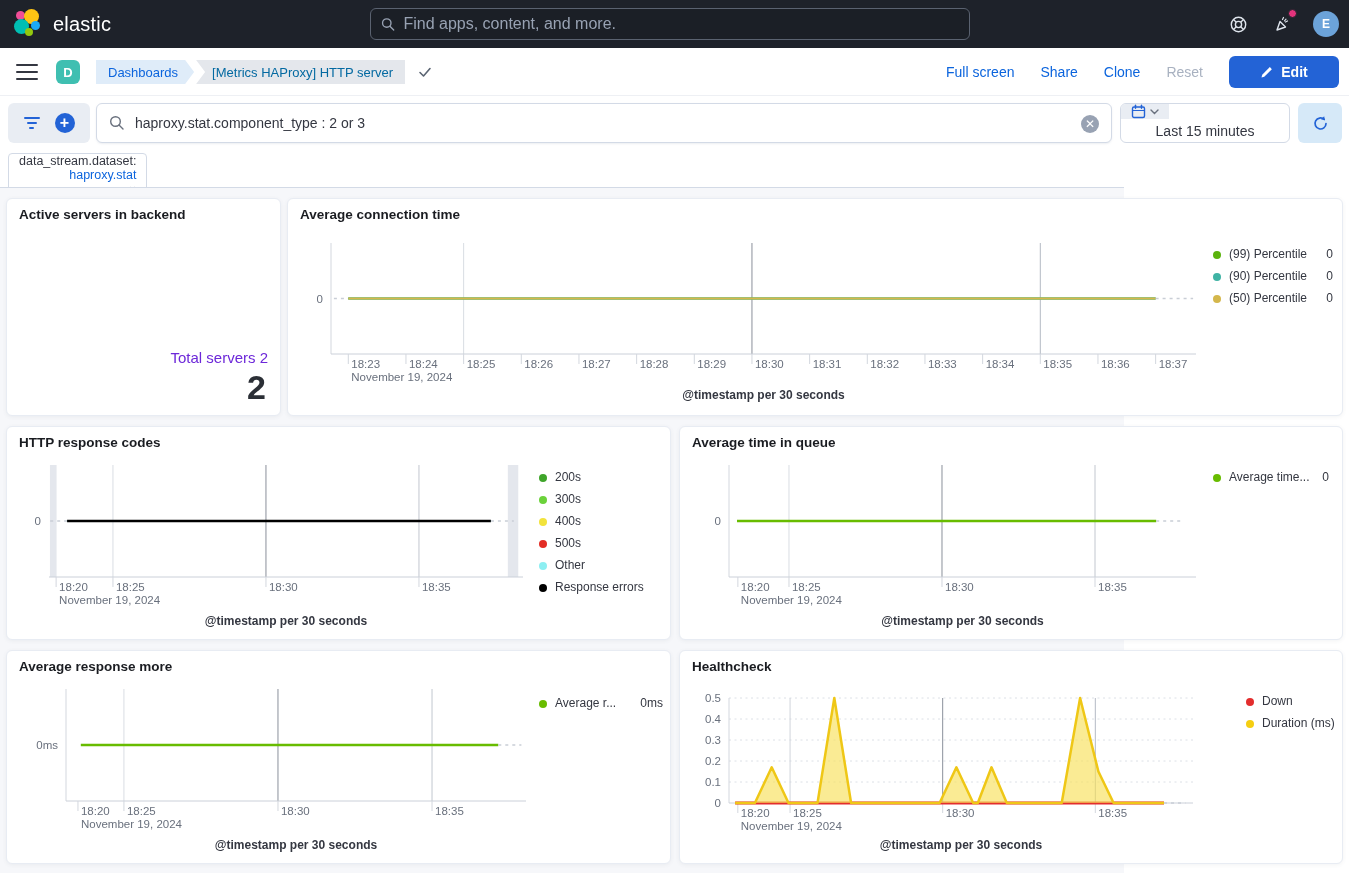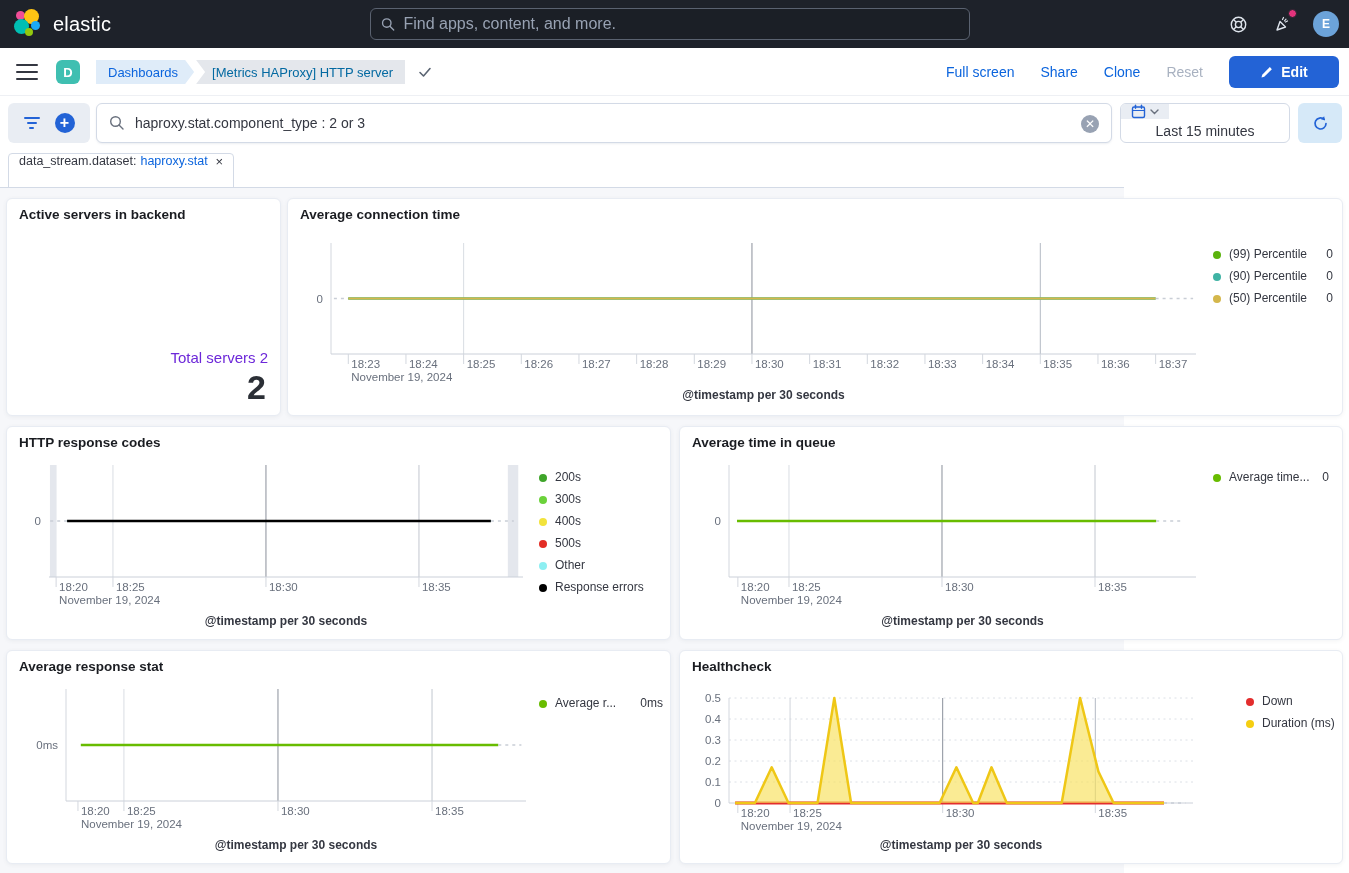--- a/index.html
+++ b/index.html
@@ -58,21 +58,21 @@
   .date-group { position:absolute; left:1120px; top:7px; width:170px; height:40px; border:1px solid #d3dae6; border-radius:6px;
                 display:flex; overflow:hidden; background:#fff;flex-direction:column; }
   .date-left { width:48px; background:#e9edf3; display:flex; align-items:center; justify-content:center; gap:4px; cursor:pointer; }
   .date-right { flex:1; display:flex; align-items:center; justify-content:center; font-size:14px; color:#343741; cursor:pointer; }
   .refresh-btn { position:absolute; left:1298px; top:7px; width:44px; height:40px; background:#d6e9f8; border-radius:6px;
                  display:flex; align-items:center; justify-content:center; cursor:pointer; }
 
   
   .pillrow { position:absolute; left:0; top:150px; width:1349px; height:37px; background:#fff; }
   .filter-pill { position:absolute; left:8px; top:3px; height:44px; background:#fff; border:1px solid #d3dae6; border-radius:4px;
-                 display:flex; align-items:flex-start; padding:0 10px; font-size:12.5px; cursor:pointer; }
+                 display:flex; align-items:flex-end; padding:0 10px; font-size:12.5px; cursor:pointer;flex-direction:column; }
   .filter-pill .fval { color:#0b64dd; margin-left:4px; }
   .filter-pill .fx { margin-left:8px; color:#343741; font-size:13px; }
 
   
   .dashboard { position:absolute; left:0; top:187px; width:1124px; height:686px; background:#f6f7fa; border-top:1px solid #d3dae6; }
   .panel { position:absolute; background:#fff; border:1px solid #e8ecf3; border-radius:6px; box-shadow:0 1px 4px rgba(65,78,101,.07); }
   .panel-title { position:absolute; left:12px; top:8px; font-size:13.5px; font-weight:700; color:#1a1c21; cursor:pointer; }
   #panel-a { left:6px; top:10px; width:275px; height:218px; }
   #panel-b { left:287px; top:10px; width:1056px; height:218px; }
   #panel-c { left:6px; top:238px; width:665px; height:214px; }
@@ -376,21 +376,21 @@
       <ul class="legend" id="legend-d">
           <li>
             <span class="dot" style="background: rgb(104, 188, 0);"></span>
             <span>Average time...</span>
             <span class="val">0</span>
           </li>
         </ul>
     </div>
 
     <div class="panel" id="panel-e">
-      <div class="panel-title">Average response stat</div>
+      <div class="panel-title">Average response more</div>
       <svg class="chart" id="chart3" width="665" height="152" viewBox="0 0 665 152">
           <line x1="116.92364367046214" x2="116.92364367046214" y1="8" y2="120" stroke="#d9dde3" stroke-width="1"></line>
           <line x1="270.9758874748828" x2="270.9758874748828" y1="8" y2="120" stroke="#8a909b" stroke-width="1"></line>
           <line x1="425.02813127930347" x2="425.02813127930347" y1="8" y2="120" stroke="#c2c7cf" stroke-width="1"></line>
           <line x1="59" x2="59" y1="8" y2="120" stroke="#d3d7de" stroke-width="1"></line>
           <line x1="59" x2="519" y1="120" y2="120" stroke="#cbd0d9" stroke-width="1"></line>
           <line x1="70.96" x2="70.96" y1="120" y2="130" stroke="#d3d7de" stroke-width="1"></line>
           <text x="73.96" y="134" font-size="11.5" fill="#69707d">18:20</text>
           <text x="73.96" y="147" font-size="11.5" fill="#69707d">November 19, 2024</text>
           <line x1="116.92364367046214" x2="116.92364367046214" y1="120" y2="130" stroke="#d3d7de" stroke-width="1"></line>

